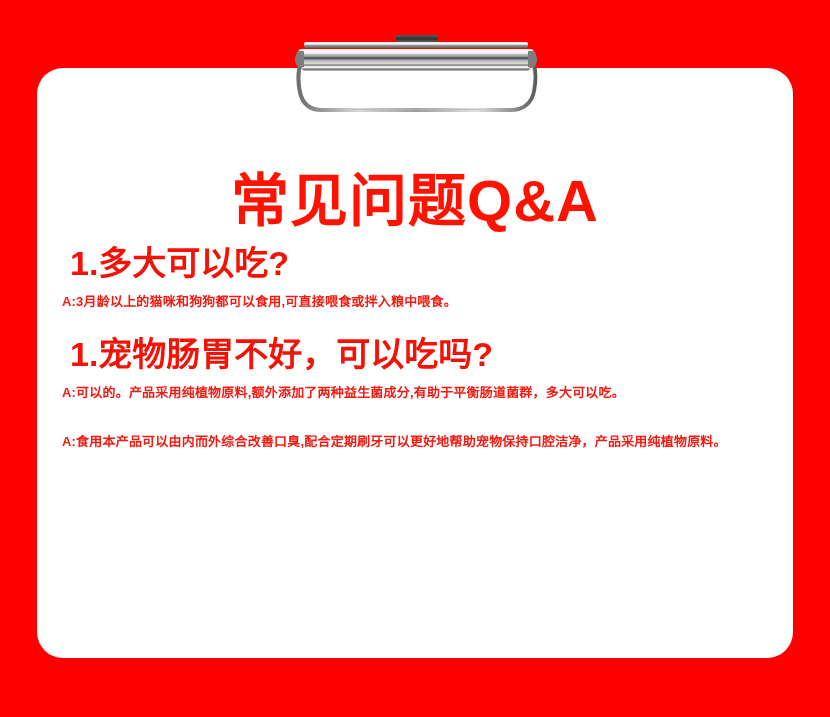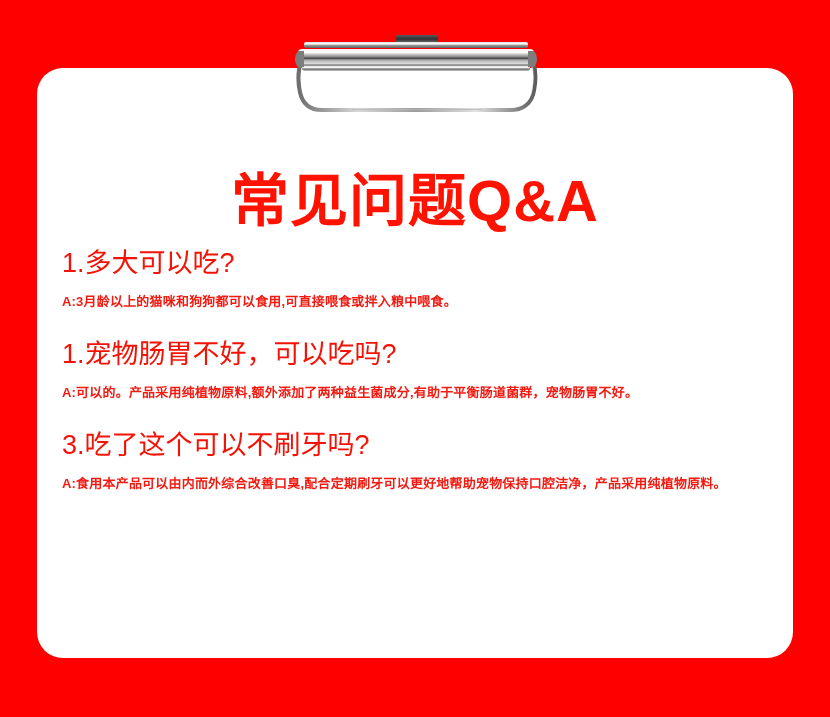--- a/index.html
+++ b/index.html
@@ -71,26 +71,27 @@
     top: 243px;
     width: 712px;
   }
   .faq-item {
     margin-bottom: 16px;
   }
   .faq-item:last-child {
     margin-bottom: 0;
   }
   .faq-question {
-    font-size: 27px;
+    font-size: 34px;
     line-height: 40px;
-    font-weight: normal;
+    font-weight: bold;
     color: #f21206;
     letter-spacing: 0px;
     white-space: nowrap;
+    margin-left: 8px;
   }
   .faq-answer {
     font-size: 13px;
     line-height: 33px;
     font-weight: bold;
     color: #f21b12;
     letter-spacing: 0.2px;
     margin-top: 2px;
   }
 </style>
@@ -158,22 +159,21 @@
 
   <div id="faq-list">
 
     <div class="faq-item">
       <div class="faq-question">1.多大可以吃?</div>
       <div class="faq-answer">A:3月龄以上的猫咪和狗狗都可以食用,可直接喂食或拌入粮中喂食。</div>
     </div>
 
     <div class="faq-item">
       <div class="faq-question">1.宠物肠胃不好，可以吃吗?</div>
-      <div class="faq-answer">A:可以的。产品采用纯植物原料,额外添加了两种益生菌成分,有助于平衡肠道菌群，宠物肠胃不好。</div>
+      <div class="faq-answer">A:可以的。产品采用纯植物原料,额外添加了两种益生菌成分,有助于平衡肠道菌群，多大可以吃。</div>
     </div>
 
     <div class="faq-item">
-      <div class="faq-question">3.吃了这个可以不刷牙吗?</div>
       <div class="faq-answer">A:食用本产品可以由内而外综合改善口臭,配合定期刷牙可以更好地帮助宠物保持口腔洁净，产品采用纯植物原料。</div>
     </div>
 
   </div>
 </div>
 
 </body></html>

